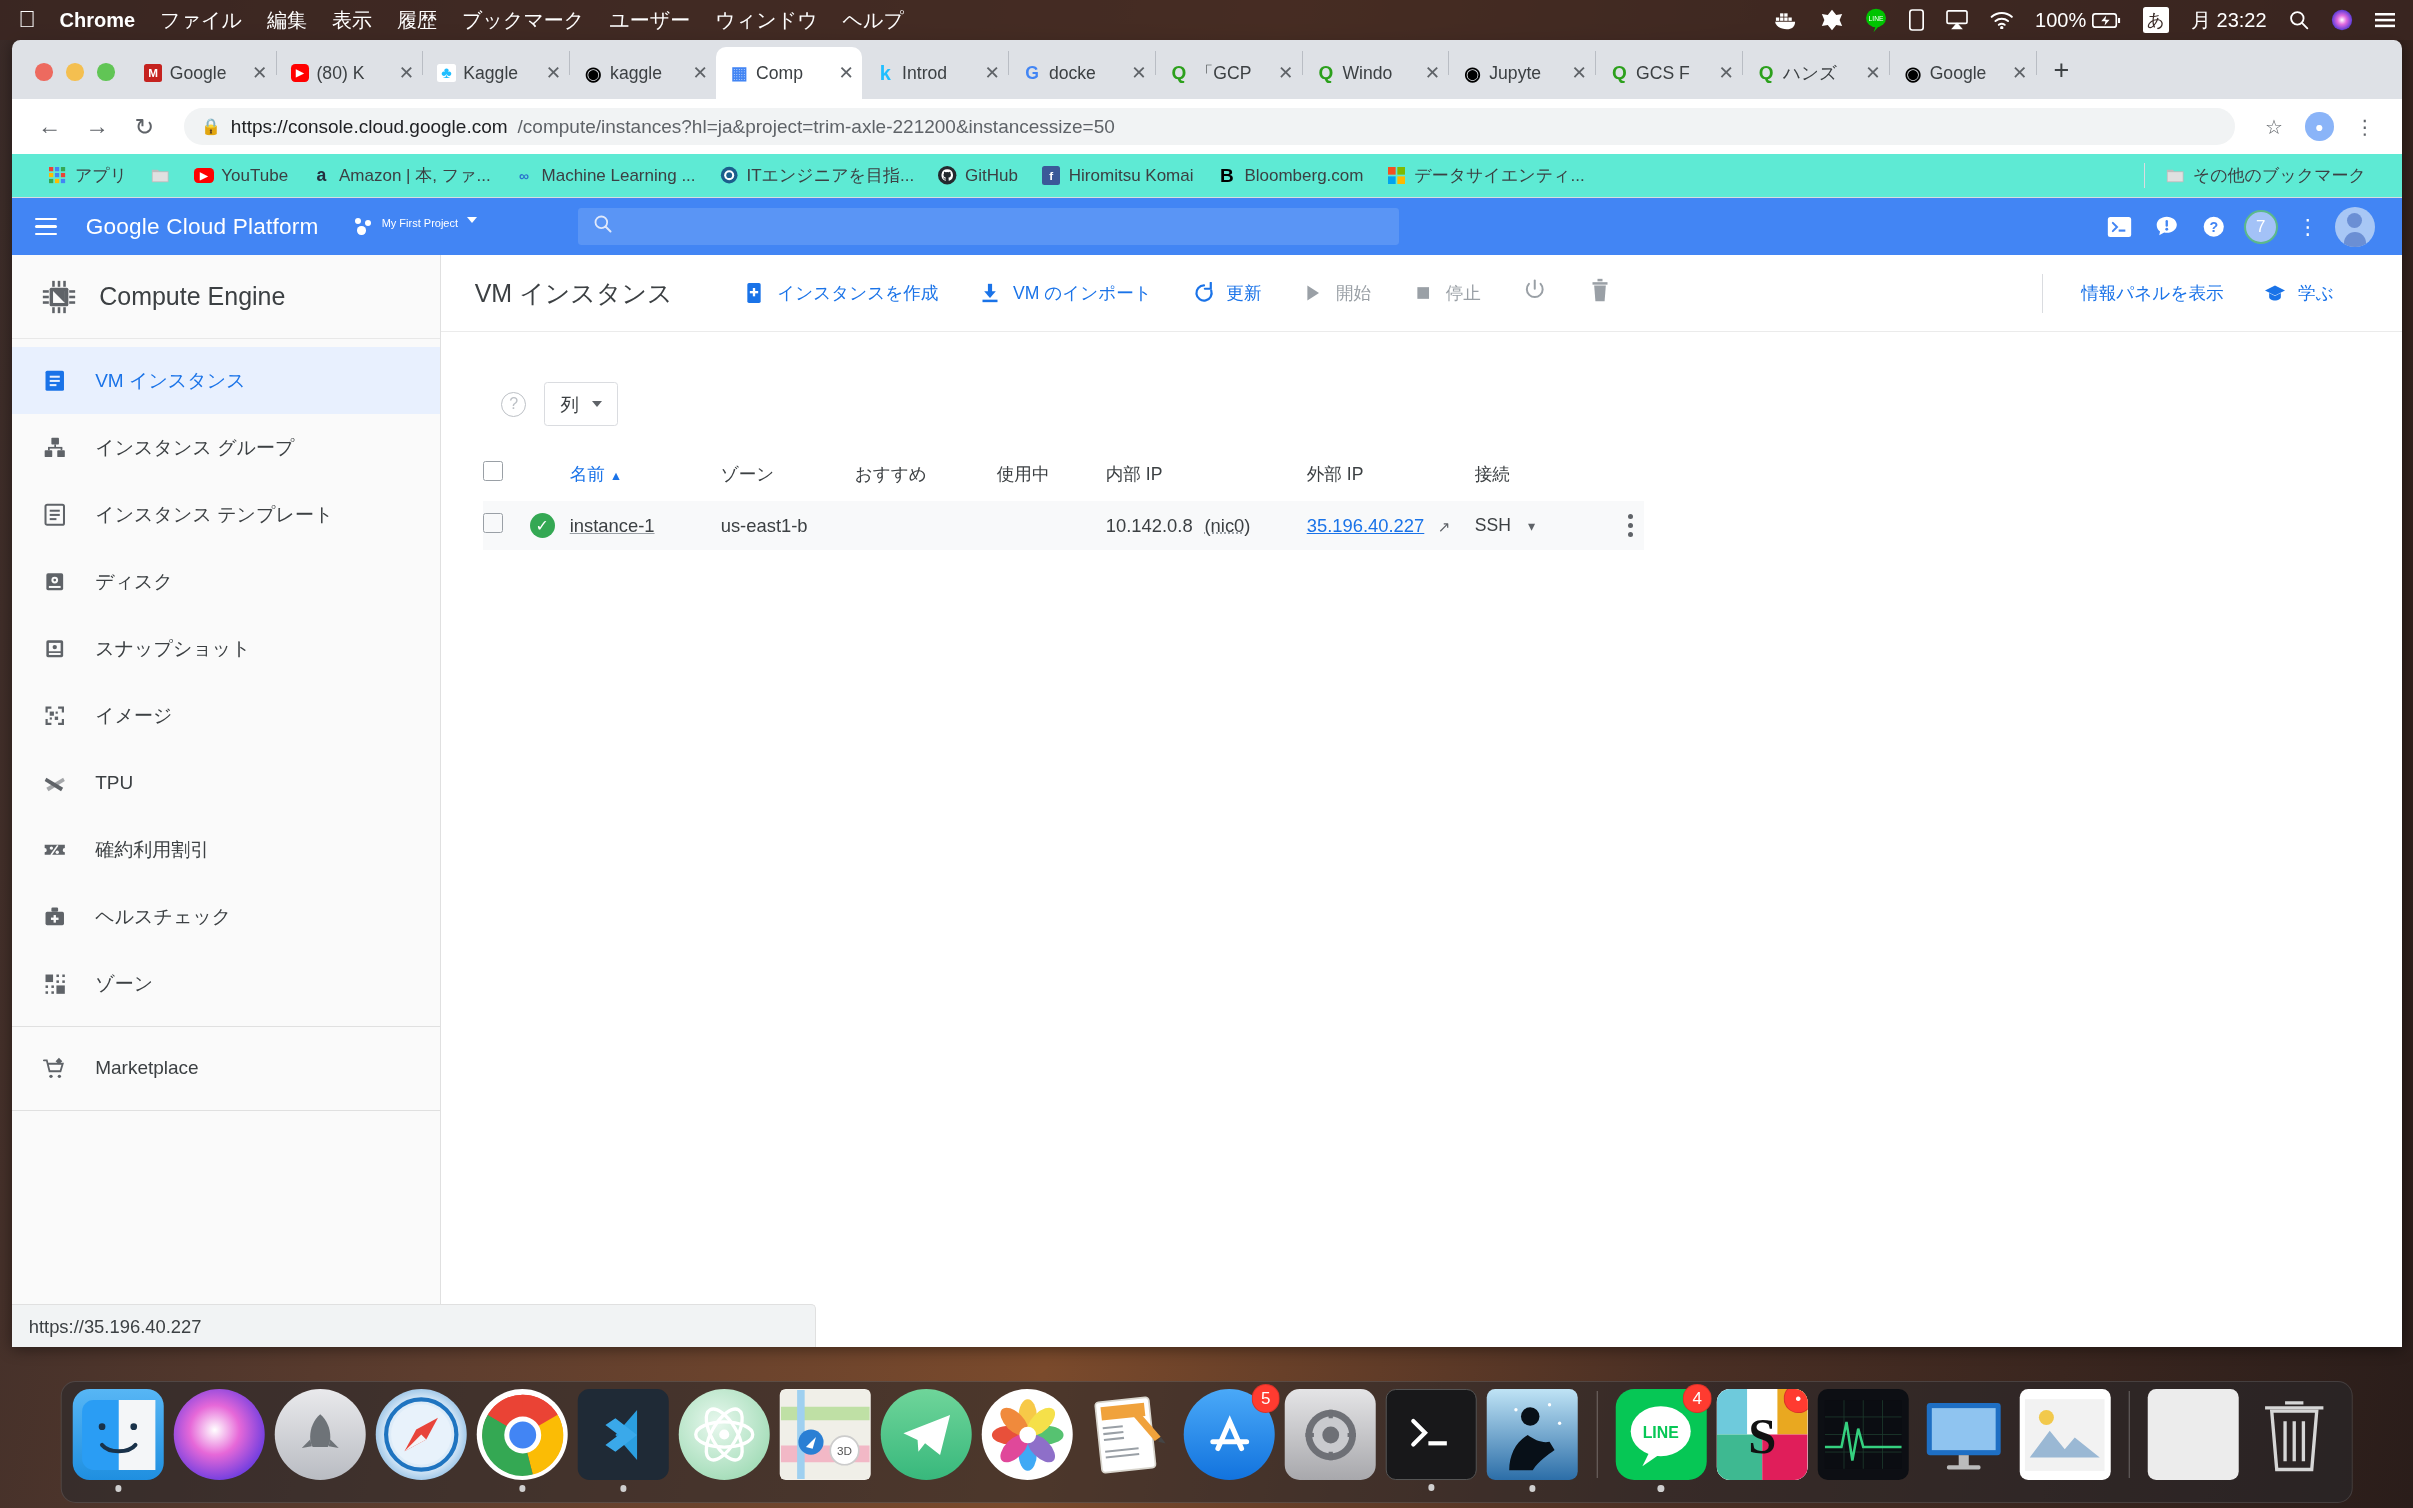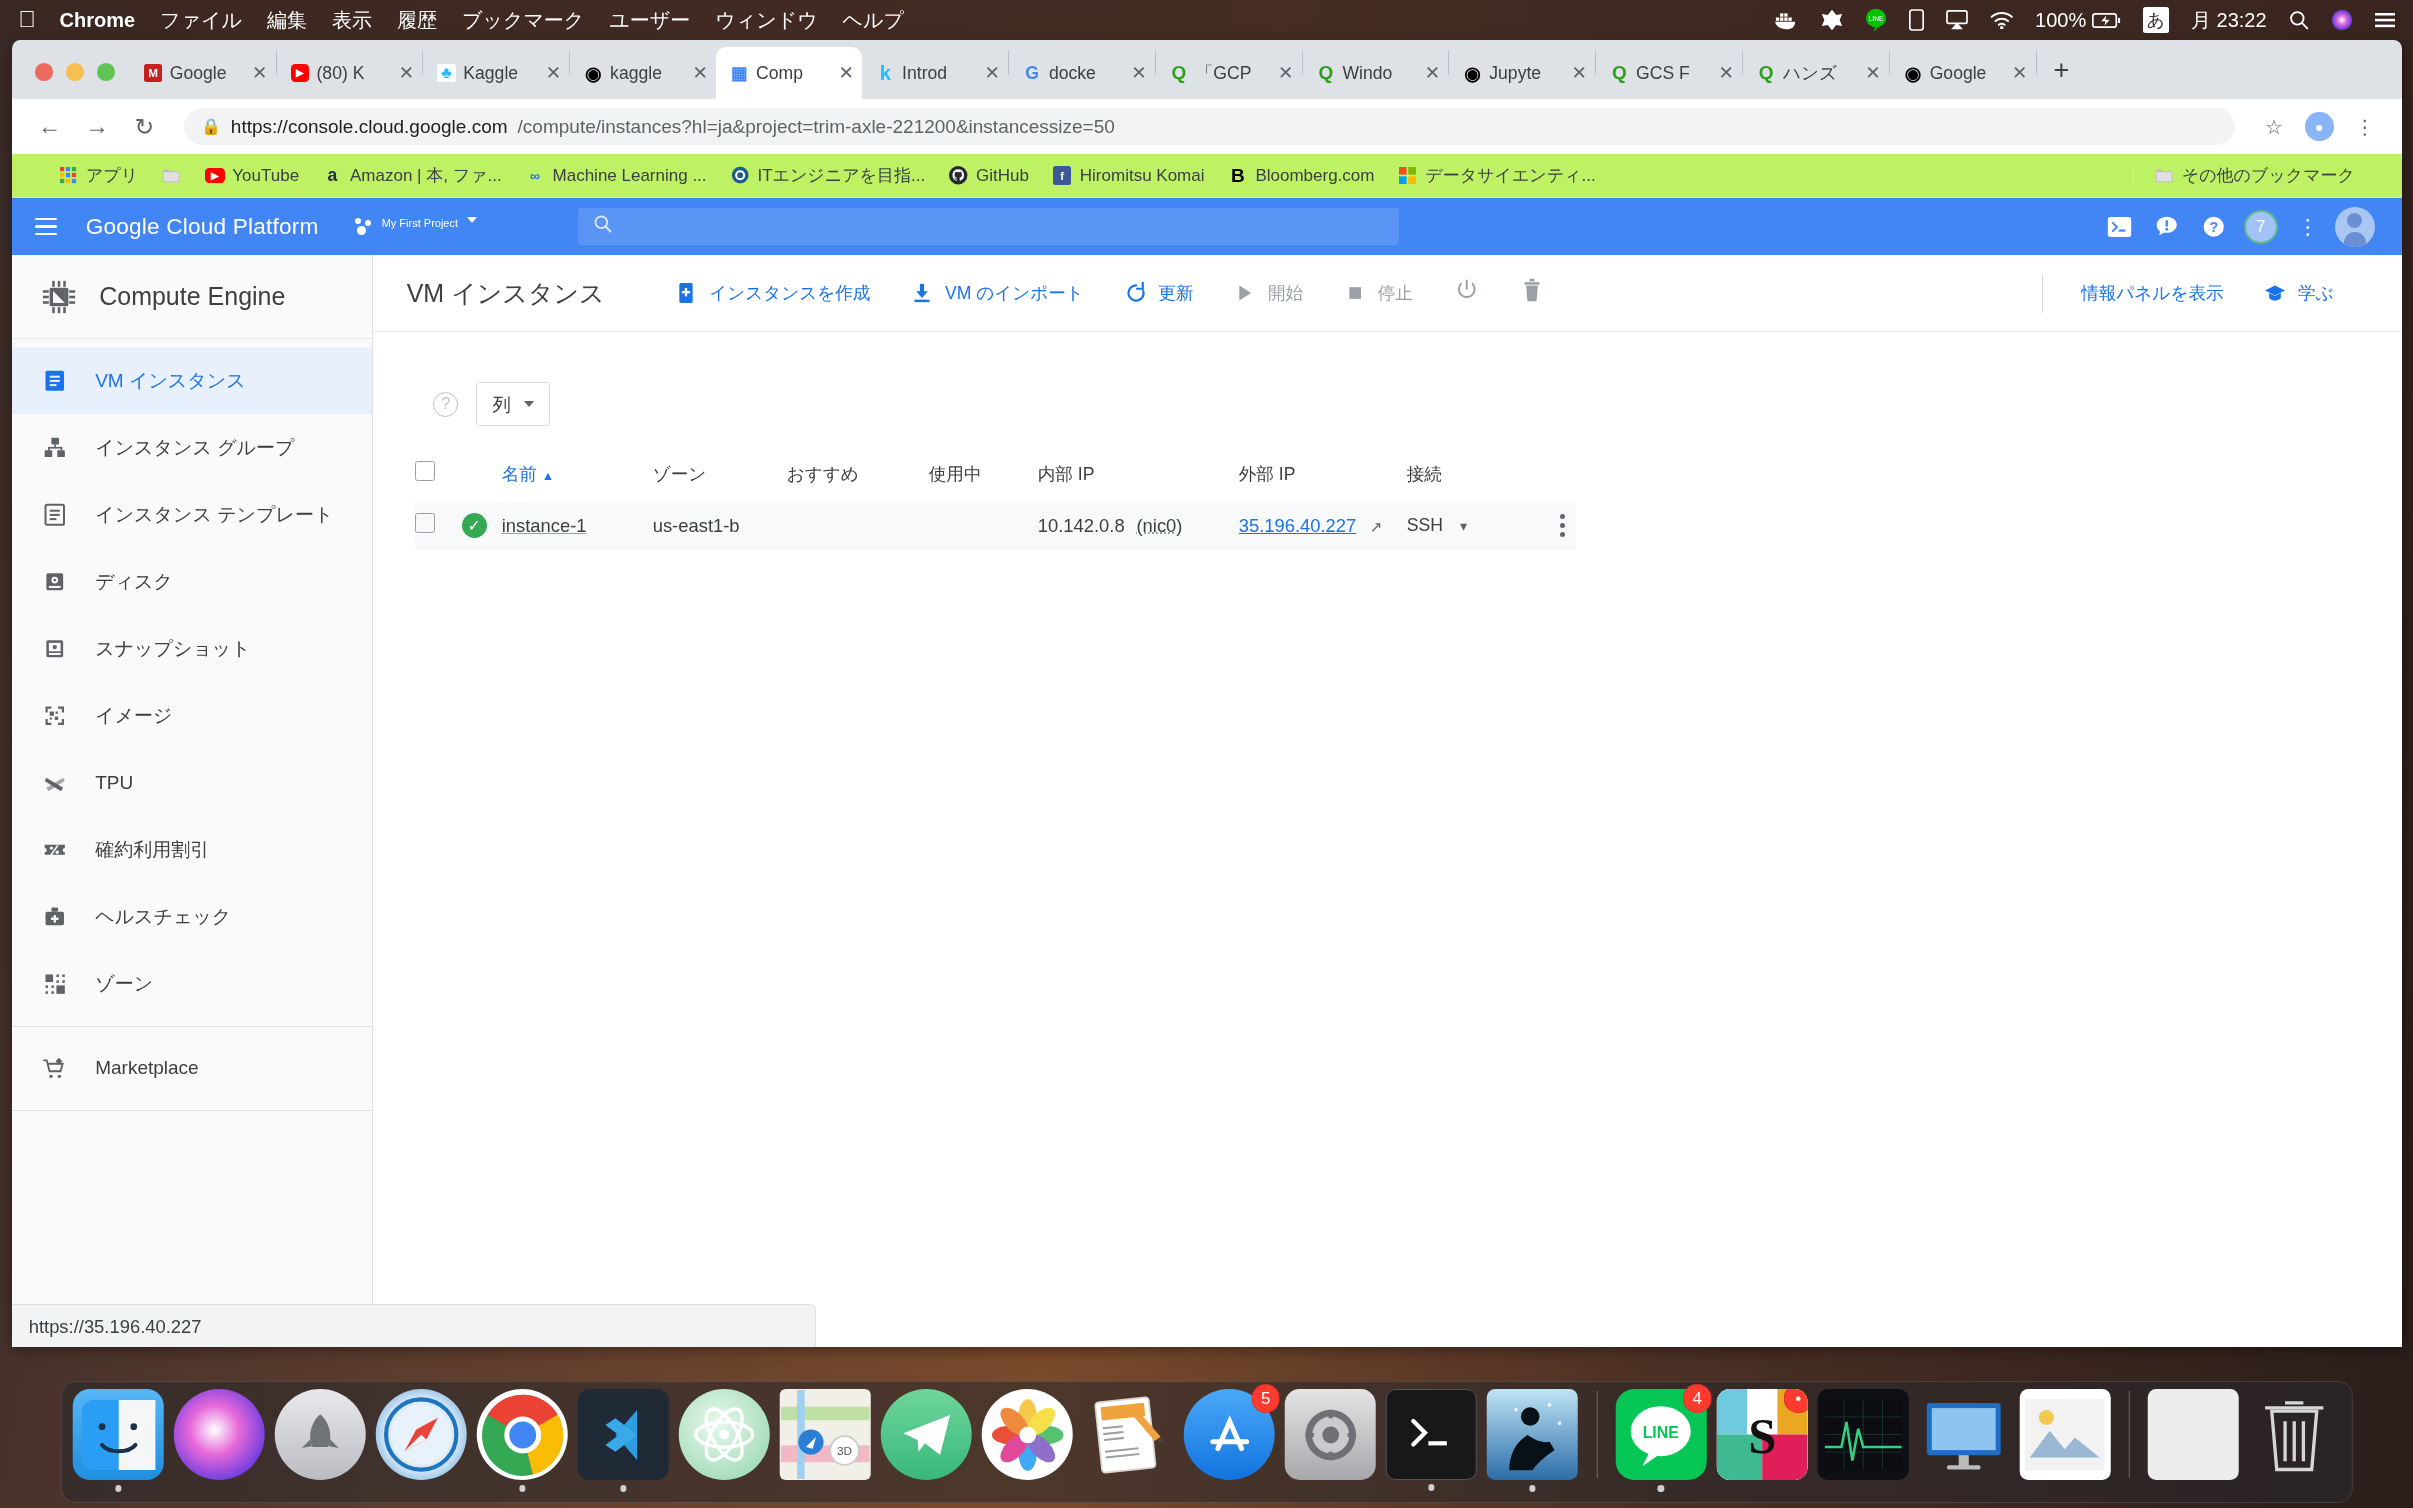--- a/index.html
+++ b/index.html
@@ -83,21 +83,21 @@
     display:flex; align-items:center; padding: 0 17px; gap:10px;
     font-size: 19px; margin: 0 11.7px;
   }
   .lockicon { font-size:16px; color:#5f6368; }
   .url-dom { color:#202124; }
   .url-rest { color:#5f6368; }
   .tb-ico { width:37px; height:37px; display:flex; align-items:center; justify-content:center; font-size:20px; color:#5f6368;}
   .avatar-sm { width:28.5px; height:28.5px; border-radius:50%; background:#8ab4f8; display:flex; align-items:center; justify-content:center; color:#fff; font-size:14.2px;}
 
   
-  .bookmarks { height: 44px; background:#bef264; display:flex; align-items:center; padding: 0 35px; gap: 0; font-size:17px; color:#3c4043; border-bottom:0.8px solid #dadce0;}
+  .bookmarks { height: 44px; background:#5eead4; display:flex; align-items:center; padding: 0 24px; gap: 0; font-size:17px; color:#3c4043; border-bottom:0.8px solid #dadce0;}
   .bm { display:flex; align-items:center; gap:7.5px; padding: 0 11.7px; white-space:nowrap; height:34px;}
   .bm .bmi { width:20px; height:20px; display:flex; align-items:center; justify-content:center; font-size:15px;}
   .bm-spacer{flex:1;}
   .bmsep { width:0.8px; height:25px; background:#dadce0; margin: 0 8.4px;}
 
   
   .page { background:#fff; height: 1150px; position:relative; }
   .gcpbar {
     height: 57px; background:#4285f4; display:flex; align-items:center;
     padding: 0 23.5px; color:#fff;
@@ -120,21 +120,21 @@
   .badge7 {
     width:34px;height:34px;border-radius:50%; background:#a3c2f7; border:2.5px solid #5cb98a;
     display:flex;align-items:center;justify-content:center;color:#fff;font-size:17px;
   }
   .avatar-lg { width:40px;height:40px;border-radius:50%;background:#a8c7f5; display:flex;align-items:flex-end;justify-content:center; overflow:hidden;}
   .avatar-lg i { display:block; width:22px;height:15px;background:#6b8fd4;border-radius:11px 11px 0 0; position:relative;}
   .avatar-lg i:before{content:"";position:absolute;width:15px;height:15px;border-radius:50%;background:#6b8fd4;left:3.4px;top:-18.4px;}
 
   
   .split { display:flex; height: 1093px; }
-  .sidebar { width: 361px; border-right:0.8px solid #e0e0e0; background:#fafafa; position:relative; }
+  .sidebar { width: 429px; border-right:0.8px solid #e0e0e0; background:#fafafa; position:relative; }
   .ce-head { display:flex; align-items:center; gap:22px; height:84px; padding: 0 28.5px; border-bottom:0.8px solid #e8e8e8;}
   .ce-head .ceico { width:37px;height:37px; display:flex;align-items:center;justify-content:center; color:#5f6368;}
   .ce-head .cetxt { font-size:25px; color:#3c4043; }
   .navlist { padding-top: 8.4px; }
   .navitem { height: 67px; display:flex; align-items:center; gap:25px; padding: 0 28.5px; font-size:19px; color:#3c4043; }
   .navitem.active { background:#e8f0fe; color:#1a73e8; }
   .navitem .nico { width:30px; height:30px; display:flex;align-items:center;justify-content:center; color:#5f6368; }
   .navitem.active .nico { color:#1a73e8; }
   .navdiv { height:0.8px; background:#e0e0e0; margin: 8.4px 0; }
   .collapse { position:absolute; bottom: 8.4px; left: 37px; font-size:22px; color:#3c4043;}

